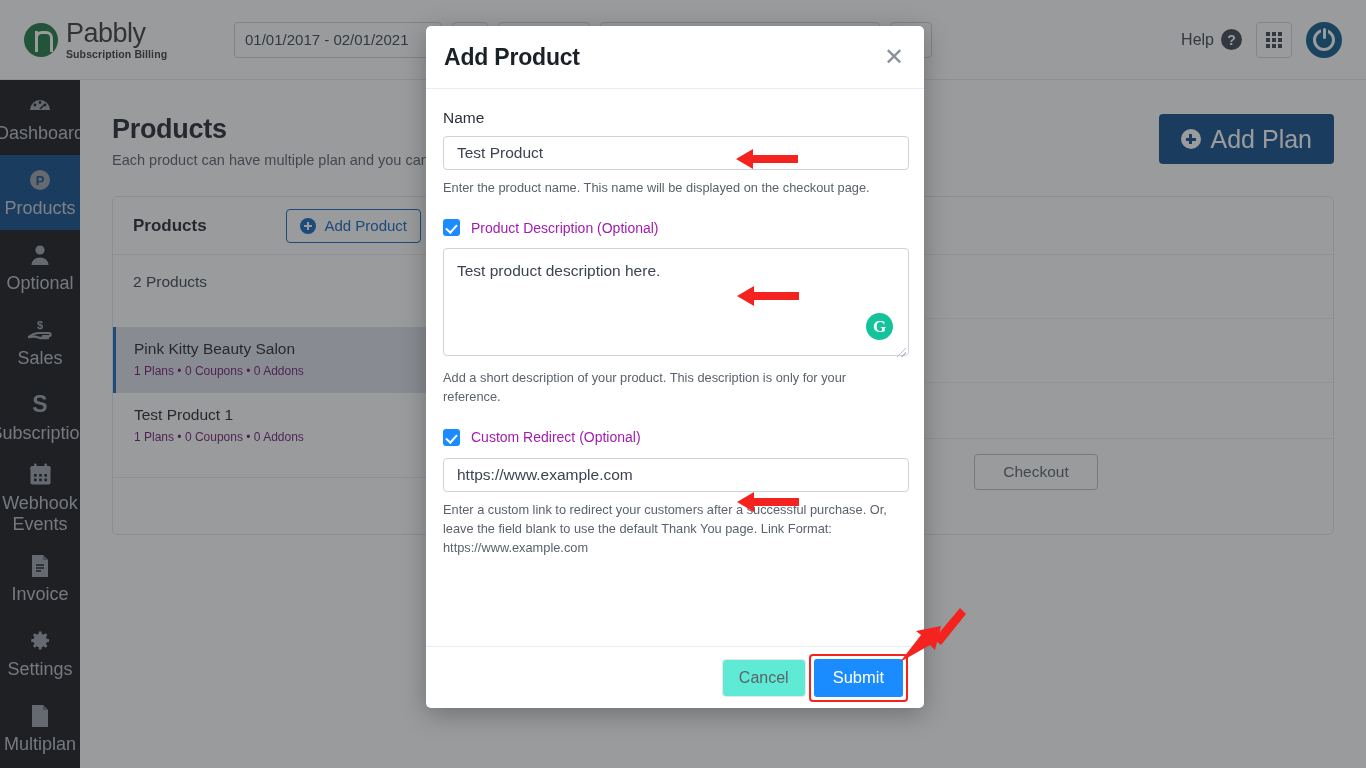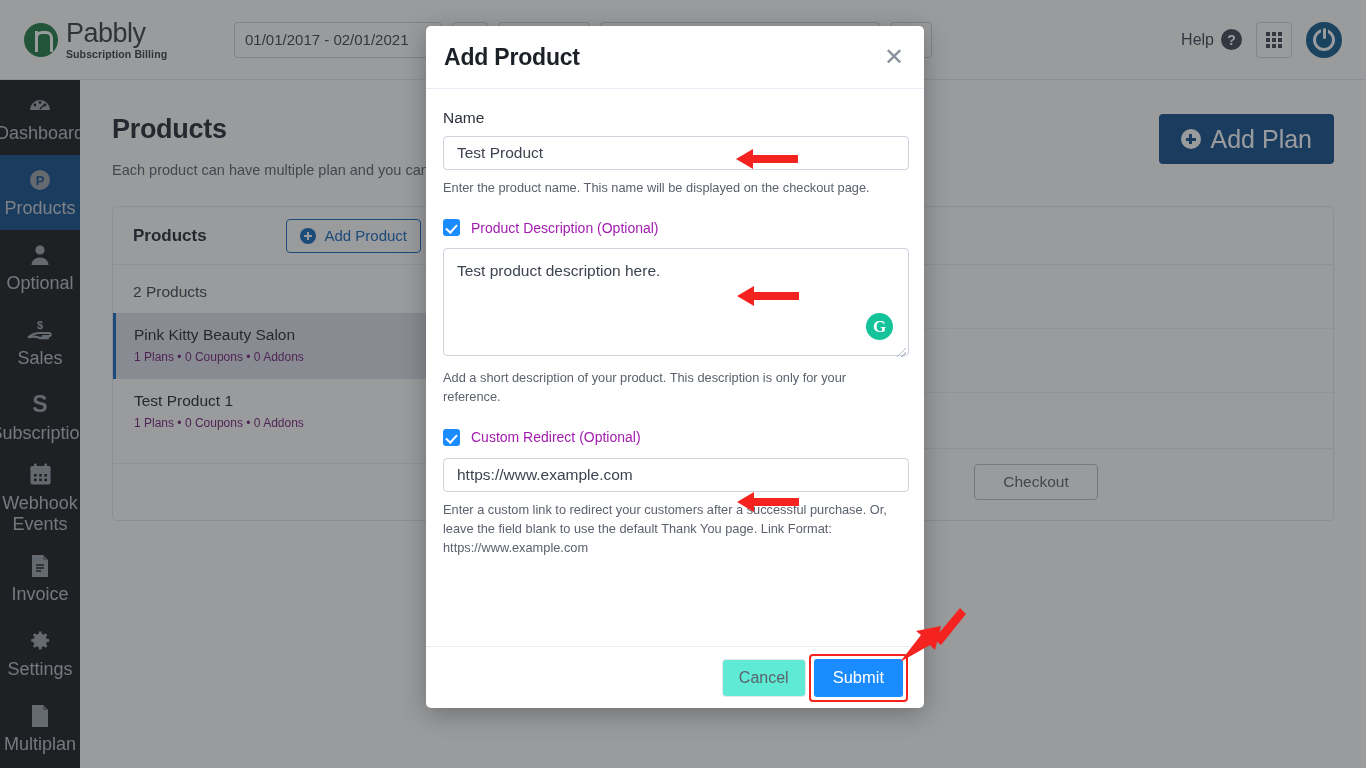--- a/index.html
+++ b/index.html
@@ -96,21 +96,21 @@
   .nav-item.active .nav-label { color: #c9ced6; }
   .nav-ico { width: 26px; height: 26px; display: flex; align-items: center; justify-content: center; }
   .nav-ico svg { display: block; }
   .ico-s { font-size: 23px; font-weight: 700; color: #9ca3ad; line-height: 1; }
 
   
   .content { position: absolute; left: 80px; top: 80px; width: 1286px; height: 688px; background: #fff; }
   .page-head { padding: 34px 32px 0 32px; }
   .page-head-row { display: flex; align-items: flex-start; }
   .page-title { font-size: 27px; color: #23272e; font-weight: 700; letter-spacing: -0.3px; }
-  .page-sub { font-size: 14.5px; color: #5b626d; margin-top: 17px; }
+  .page-sub { font-size: 14.5px; color: #5b626d; margin-top: 7px; }
   .add-plan-btn {
     margin-left: auto; background: #0f4c8a; color: #fff; border: none; border-radius: 4px;
     height: 50px; padding: 0 22px; font-size: 25px; display: flex; align-items: center; gap: 10px;
     font-family: inherit; cursor: pointer;
   }
   .plus-ico { width: 20px; height: 20px; border-radius: 50%; background: #fff; position: relative; flex: none; }
   .plus-ico::before, .plus-ico::after {
     content: ""; position: absolute; background: #0f4c8a;
   }
   .plus-ico::before { left: 5px; top: 9px; width: 10px; height: 2.5px; }
@@ -132,21 +132,21 @@
     border-radius: 4px; height: 34px; padding: 0 13px; font-size: 15px;
     display: flex; align-items: center; gap: 8px; font-family: inherit; cursor: pointer;
   }
   .plus-ico-sm { width: 16px; height: 16px; border-radius: 50%; background: #1266bd; position: relative; flex: none; }
   .plus-ico-sm::before, .plus-ico-sm::after { content: ""; position: absolute; background: #fff; }
   .plus-ico-sm::before { left: 4px; top: 7.2px; width: 8px; height: 2px; }
   .plus-ico-sm::after { left: 7px; top: 4.2px; width: 2px; height: 8px; }
 
   .count-row { padding: 18px 20px 12px 20px; font-size: 15.5px; color: #3d4450; }
   .prod-item { padding: 13px 20px 15px 18px; border-left: 3px solid transparent; }
-  .prod-item.selected { background: #dee3ea; border-left-color: #1266bd; }
+  .prod-item.selected { background: #dee3ea; border-left-color: #1266bd; margin-top: 24px; }
   .prod-name { font-size: 15.5px; color: #23272e; }
   .prod-meta { font-size: 12px; color: #701a75; margin-top: 6px; }
   .prod-sep { height: 1px; background: #e9edf2; margin: 18px 0 0 0; }
 
   .rt-head { height: 58px; display: flex; align-items: center; padding: 0 22px; border-bottom: 1px solid #e9edf2; }
   .rt-title { font-size: 17px; font-weight: 700; color: #23272e; }
   .rt-band { height: 64px; border-bottom: 1px solid #eef1f5; }
   .rt-cols {
     height: 56px; display: flex; align-items: center; border-bottom: 1px solid #e9edf2;
     font-size: 13.5px; font-weight: 700; color: #23272e; letter-spacing: 0.4px;

